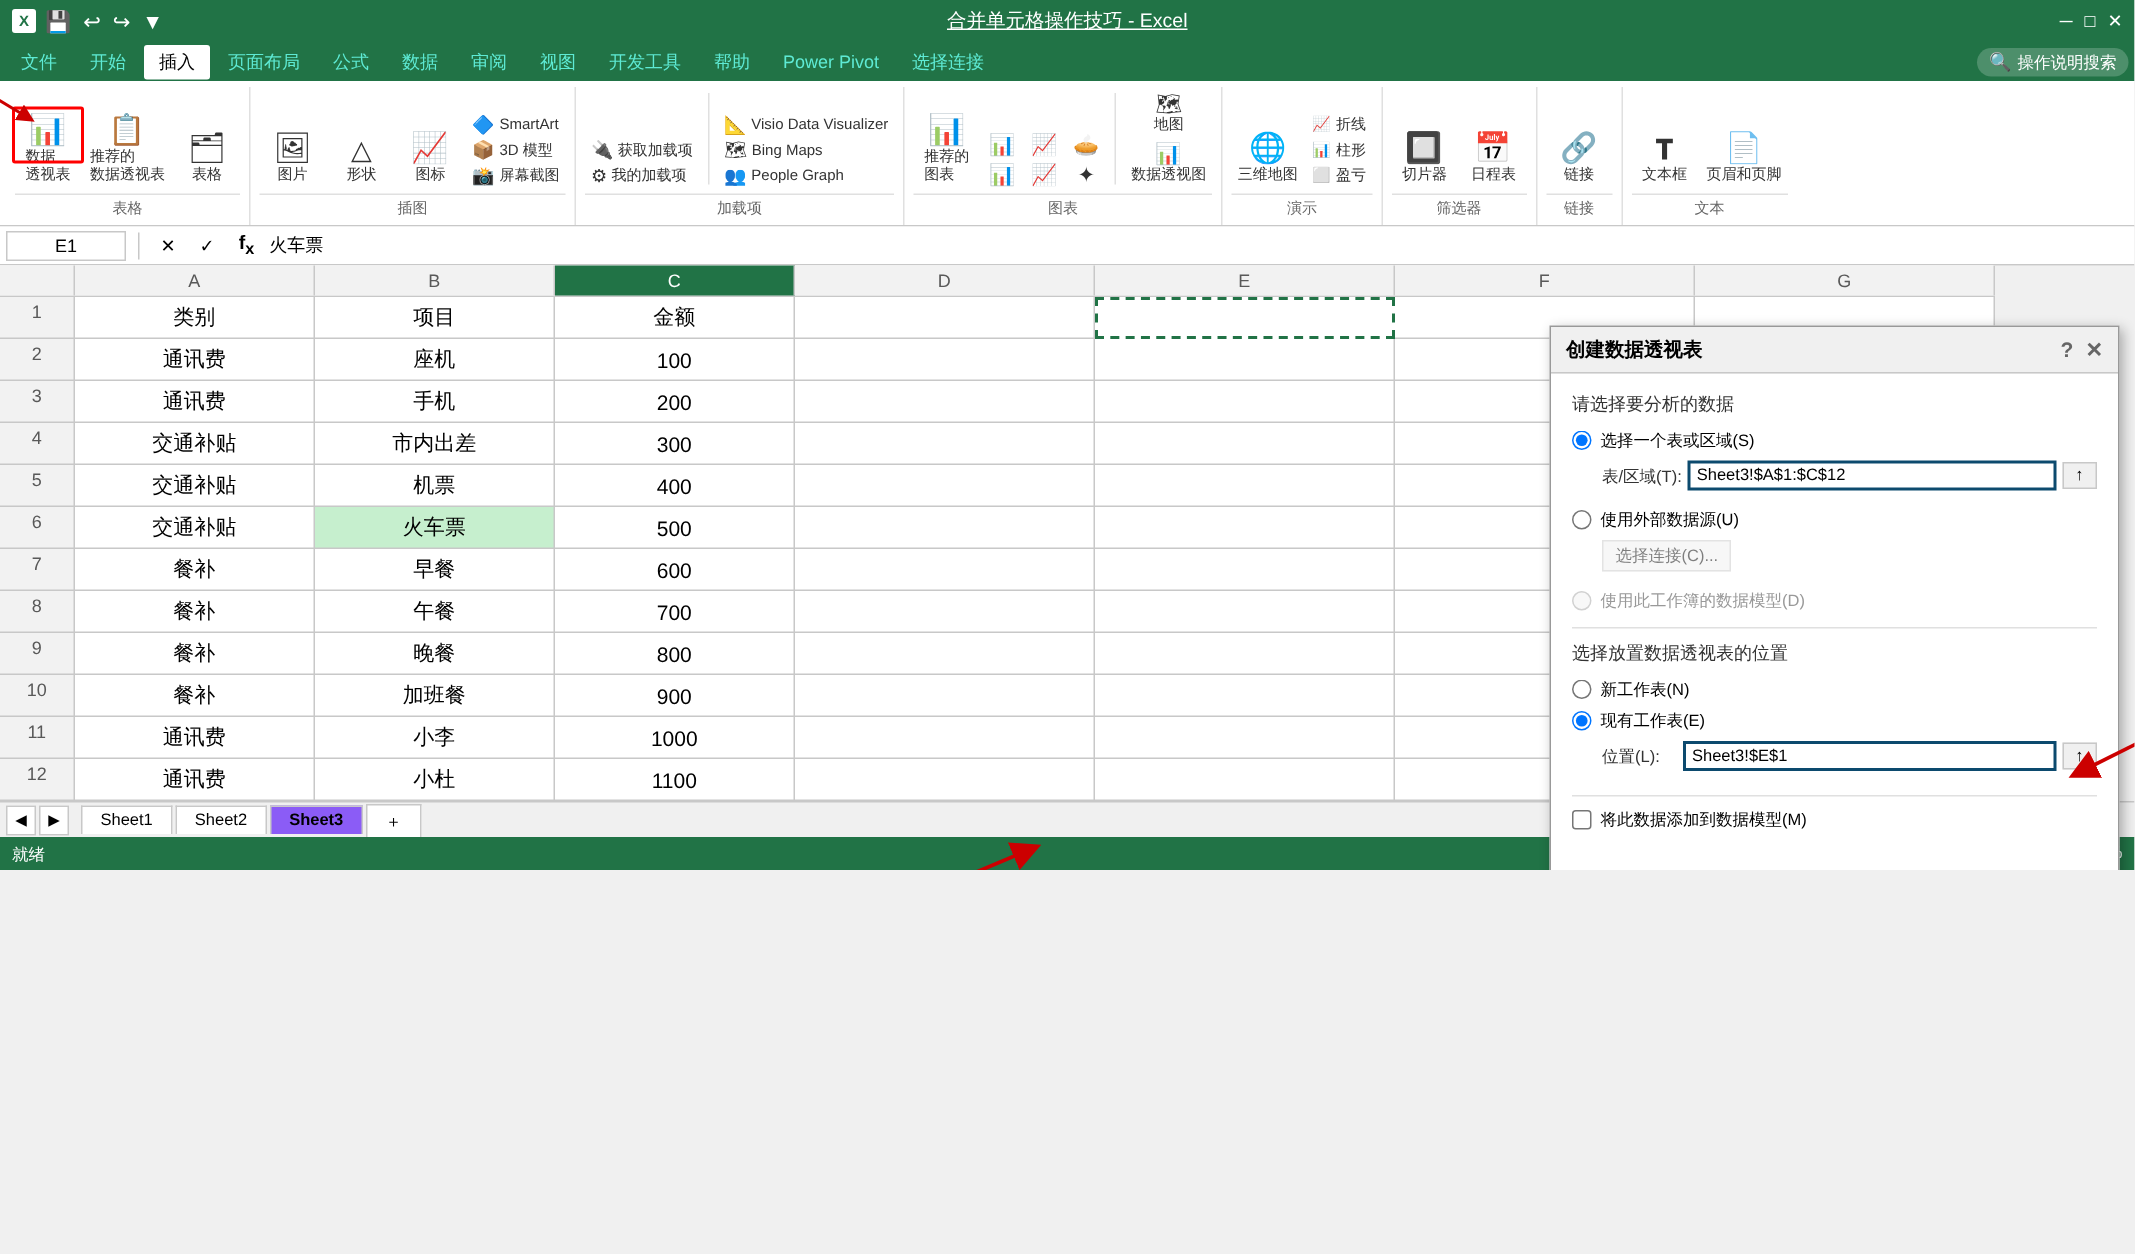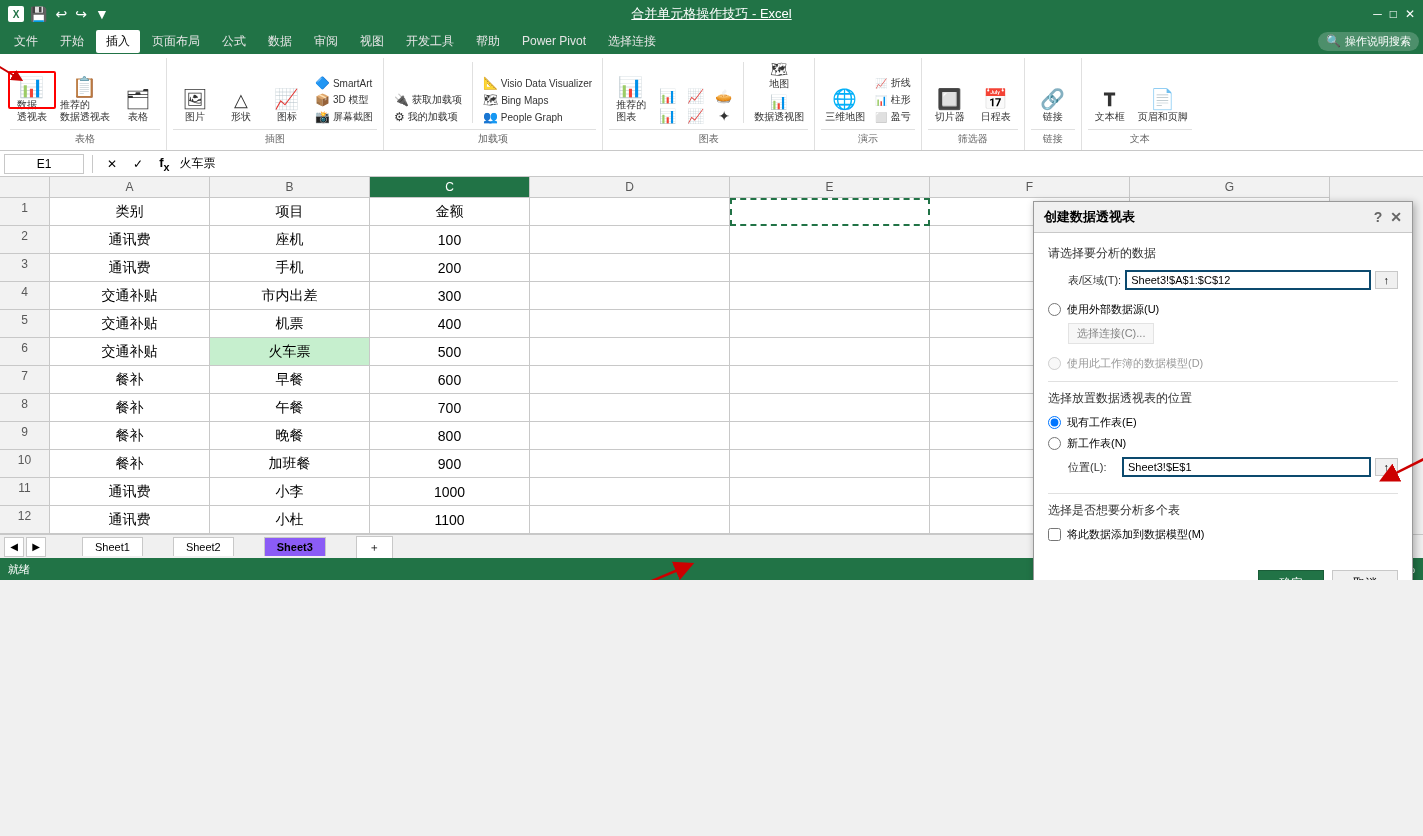--- a/index.html
+++ b/index.html
@@ -31,21 +31,21 @@
       display: flex;
       align-items: center;
       padding: 0 4px;
       gap: 2px;
     }
     .menu-item {
       padding: 3px 10px;
       cursor: pointer;
       border-radius: 2px;
       font-size: 12px;
-      color: #e5e5e5;
+      color: #5eead4;
     }
     .menu-item.active { background: white; color: #000000; }
 
     
     .ribbon {
       background: white;
       border-bottom: 1px solid #c8c8c8;
       padding: 4px 0 0 0;
       min-height: 90px;
       display: flex;
@@ -199,21 +199,21 @@
     .cell.col-b { width: 160px; min-width: 160px; }
     .cell.col-c { width: 160px; min-width: 160px; }
     .cell.col-d { width: 200px; min-width: 200px; }
     .cell.col-e { width: 200px; min-width: 200px; }
     .cell.col-f { width: 200px; min-width: 200px; }
     .cell.col-g { width: 200px; min-width: 200px; }
     .cell.active-cell { background: white; border: 2px dashed #217346; }
     .cell.highlighted { background: #c6efce; }
     .dialog {
       position: absolute;
-      top: 24px;
+      top: 40px;
       right: 10px;
       width: 380px;
       background: white;
       border: 1px solid #999;
       box-shadow: 2px 2px 8px rgba(0,0,0,0.3);
       pointer-events: all;
       z-index: 100;
     }
     .dialog-titlebar {
       background: #f0f0f0;
@@ -281,21 +281,20 @@
       padding: 0 4px;
     }
     .sheet-tab {
       padding: 3px 12px;
       border: 1px solid #c8c8c8;
       border-bottom: none;
       background: white;
       font-size: 11px;
       cursor: pointer;
       margin-right: 2px;
-      margin-left: 28px;
     }
     .sheet-tab.active { background: #8b5cf6; font-weight: bold; }
     .sheet-tab-btns { display: flex; gap: 2px; margin-right: 8px; }
     .sheet-tab-btn { width: 20px; height: 20px; border: 1px solid #c8c8c8; background: white; cursor: pointer; display: flex; align-items: center; justify-content: center; font-size: 10px; }
 
     
     .status-bar {
       background: #217346;
       color: white;
       height: 22px;
@@ -708,20 +707,24 @@
       <span>创建数据透视表</span>
       <div style="display:flex;gap:8px">
         <span class="dialog-help">?</span>
         <span class="dialog-close">✕</span>
       </div>
     </div>
     <div class="dialog-body">
       <div class="dialog-section-title">请选择要分析的数据</div>
 
       <div class="radio-group">
+        <div class="radio-row">
+          <input type="radio" name="datasource" checked="" style="">
+          <label>选择一个表或区域(S)</label>
+        </div>
         <div class="sub-field">
           <div class="sub-field-row">
             <span class="sub-field-label">表/区域(T):</span>
             <input class="sub-field-input" value="Sheet3!$A$1:$C$12" style="">
             <button class="sub-btn">↑</button>
           </div>
         </div>
 
         <div class="radio-row">
           <input type="radio" name="datasource" style="">
@@ -736,26 +739,26 @@
           <label class="disabled-text">使用此工作簿的数据模型(D)</label>
         </div>
       </div>
 
       <hr class="dialog-separator">
 
       <div class="dialog-section-title">选择放置数据透视表的位置</div>
 
       <div class="radio-group">
         <div class="radio-row">
+          <input type="radio" name="location" style="">
+          <label>新工作表(N)</label>
+        </div>
+        <div class="radio-row">
           <input type="radio" name="location" checked="" style="">
           <label>现有工作表(E)</label>
-        </div>
-        <div class="radio-row">
-          <input type="radio" name="location" style="">
-          <label>新工作表(N)</label>
         </div>
         <div class="sub-field" style="position:relative">
 
           <svg style="position:absolute;right:-60px;top:-20px;pointer-events:none" width="80" height="50">
             <defs>
                 <marker id="arrowhead3" markerWidth="8" markerHeight="8" refX="4" refY="4" orient="auto">
                   <path d="M0,0 L8,4 L0,8 Z" fill="#c00"></path>
                 </marker>
               </defs>
             <line x1="70" y1="10" x2="10" y2="40" stroke="#c00" stroke-width="2.5" marker-end="url(#arrowhead3)"></line>
@@ -763,21 +766,20 @@
           <div class="sub-field-row">
             <span class="sub-field-label">位置(L):</span>
             <input class="sub-field-input" value="Sheet3!$E$1" style="">
             <button class="sub-btn">↑</button>
           </div>
         </div>
       </div>
 
       <hr class="dialog-separator">
 
-      <div class="dialog-section-title">选择是否想要分析多个表</div>
       <div class="checkbox-row">
         <input type="checkbox" style="">
         <label>将此数据添加到数据模型(M)</label>
       </div>
     </div>
 
     <div class="dialog-footer">
       <button class="dialog-btn primary">确定</button>
       <button class="dialog-btn">取消</button>
     </div>

